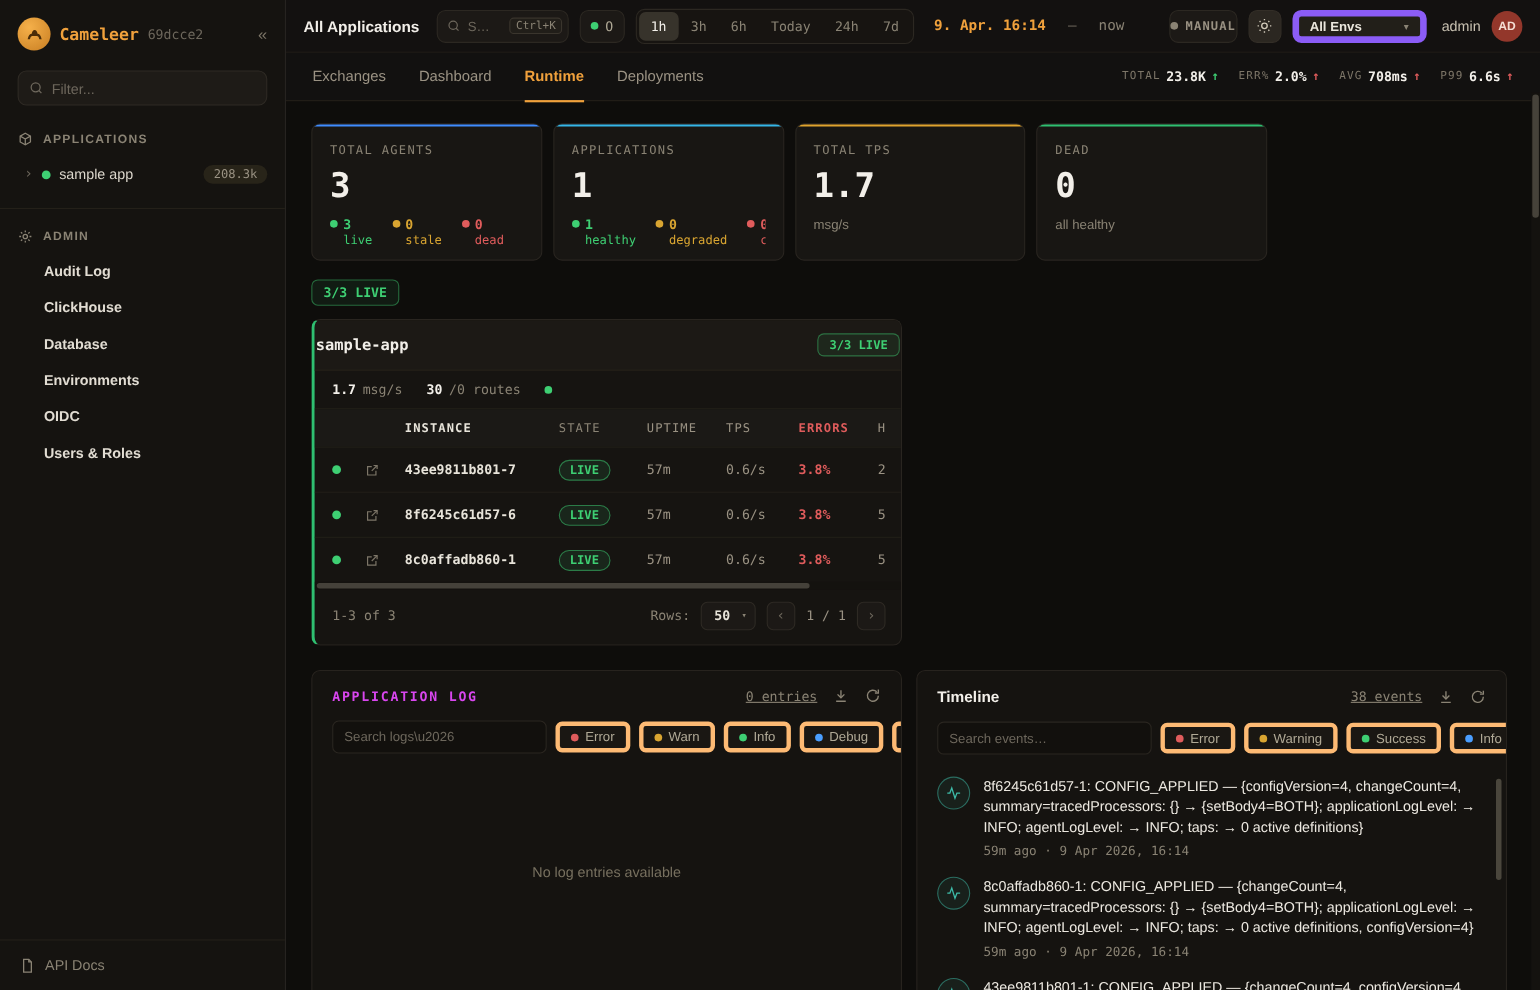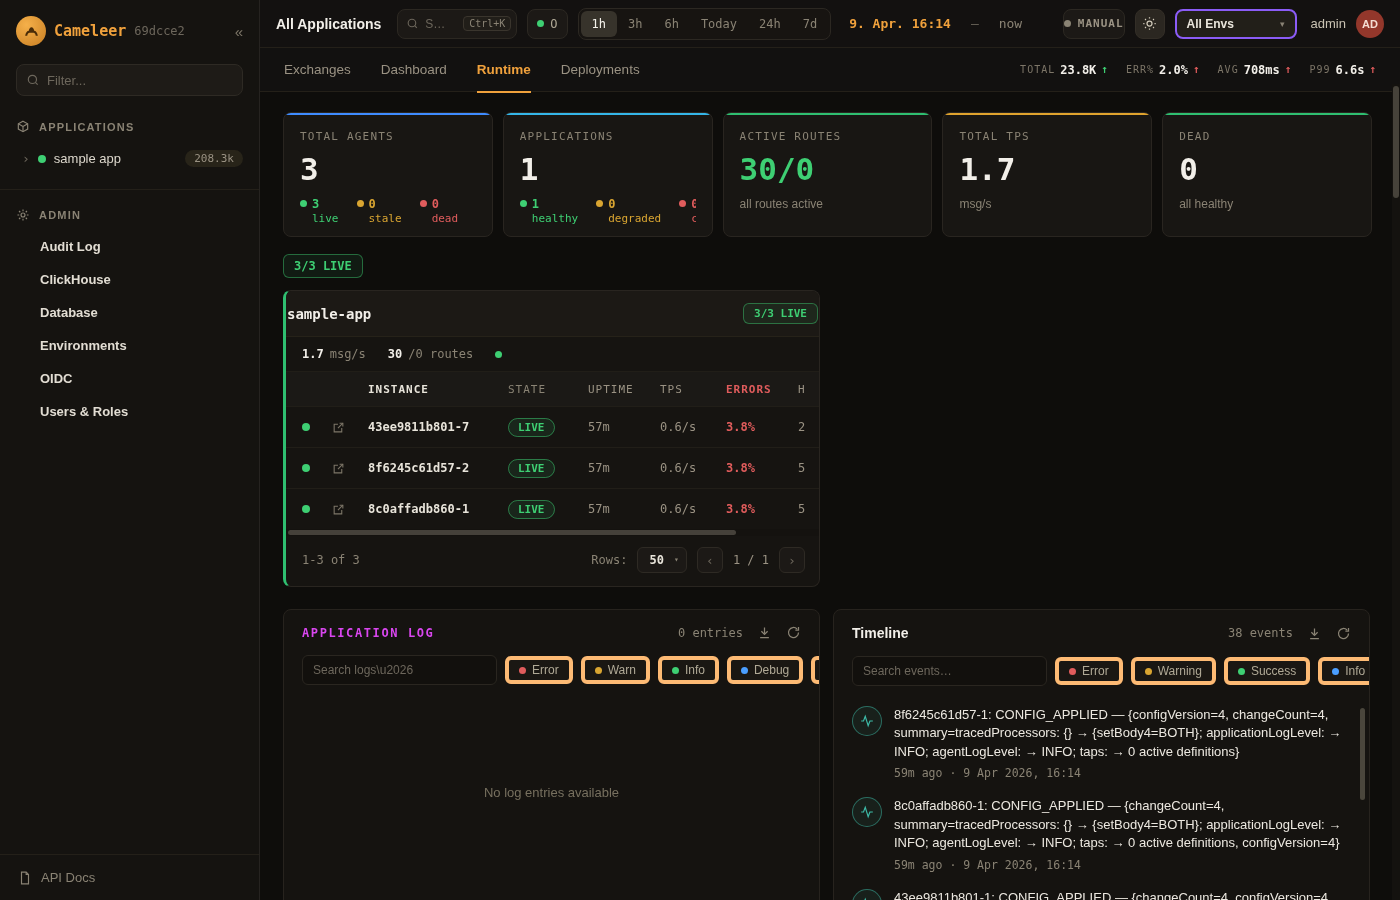--- a/index.html
+++ b/index.html
@@ -47,21 +47,21 @@
   .tb-chip { height:30px; border:1px solid #2c2822; background:#1c1916; border-radius:8px; display:flex; align-items:center; gap:6px; padding:0 9px; color:#b0a996; font-size:12px; cursor:pointer; }
   .tb-times { display:flex; align-items:center; border:1px solid #2c2822; background:#171411; border-radius:8px; padding:2px; }
   .tb-time { height:26px; line-height:26px; padding:0 11px; color:#8a8374; font-size:12px; border-radius:6px; cursor:pointer; white-space:nowrap; }
   .tb-time.active { background:#37332b; color:#f5f2ec; }
   .tb-timedisp { display:flex; align-items:center; gap:20px; margin-left:8px; font-size:13px; white-space:nowrap; }
   .tb-timedisp .t { color:#f0a13c; font-weight:bold; }
   .tb-timedisp .sep { color:#6d675c; }
   .tb-timedisp .now { color:#8a8374; }
   .tb-manual { margin-left:auto; height:30px; border:1px solid #2c2822; background:#1c1916; border-radius:8px; display:flex; align-items:center; gap:7px; padding:0 0; color:#9a9283; font-size:11px; font-weight:bold; letter-spacing:1px; cursor:pointer; }
   .tb-iconbtn { width:30px; height:30px; border:1px solid #332e27; background:#2b2721; border-radius:8px; display:grid; place-items:center; color:#cfc8b8; cursor:pointer; }
-  .tb-env { height:30px; width:122px; border:2px solid #8b5cf6; background:#221f19; border-radius:8px; display:flex; align-items:center; justify-content:space-between; padding:0 10px; cursor:pointer; }
+  .tb-env { height:30px; width:122px; border:6px solid #8b5cf6; background:#221f19; border-radius:8px; display:flex; align-items:center; justify-content:space-between; padding:0 10px; cursor:pointer; }
   .tb-env .lbl { font-size:12px; font-weight:bold; color:#eae6dc; }
   .tb-env .caret { color:#8a8374; font-size:9px; }
   .tb-user { color:#c9c2b2; font-size:13px; margin-left:4px; }
   .tb-avatar { width:28px; height:28px; border-radius:50%; background:#93372b; color:#f5ddd3; font-size:11px; font-weight:bold; display:grid; place-items:center; cursor:pointer; }
 
   .tabsbar { height:44px; flex:none; display:flex; align-items:center; gap:30px; padding:0 24px; background:#121110; border-bottom:1px solid #242019; }
   .tab { color:#9a9283; font-size:13.5px; height:44px; line-height:44px; cursor:pointer; position:relative; white-space:nowrap; }
   .tab.active { color:#f0a13c; font-weight:bold; }
   .tab.active::after { content:""; position:absolute; left:0; right:0; bottom:-1px; height:2px; background:#f0a13c; }
   .tabs-stats { margin-left:auto; display:flex; align-items:center; gap:18px; }
@@ -119,21 +119,21 @@
   .rows-select .caret { position:absolute; right:7px; top:7px; color:#8a8374; font-size:8px; }
   .pg-btn { width:26px; height:26px; border:1px solid #2e2a24; background:#1c1916; border-radius:6px; color:#6d675c; display:grid; place-items:center; font-size:13px; cursor:pointer; }
   .pg-info { color:#9a9283; }
 
   
   .panels { display:flex; gap:13px; }
   .panel { flex:0 0 537px; background:#151310; border:1px solid #27231e; border-radius:8px; overflow:hidden; height:420px; display:flex; flex-direction:column; }
   .panel-header { display:flex; align-items:center; gap:14px; padding:15px 18px 13px; }
   .ph-title-caps { color:#d946ef; font-size:12px; font-weight:bold; letter-spacing:1.6px; }
   .ph-title { color:#f2efe9; font-size:14px; font-weight:bold; }
-  .ph-right { margin-left:auto; display:flex; align-items:center; gap:14px; color:#8a8374; }
+  .ph-right { margin-left:auto; display:flex; align-items:center; gap:14px; color:#8a8374;text-decoration:underline; }
   .ph-count { font-size:12px; }
   .ph-icon { cursor:pointer; color:#8a8374; }
   .panel-controls { display:flex; align-items:center; gap:8px; padding:2px 18px 12px; flex-wrap:nowrap; }
   .panel-search { width:195px; height:30px; background:#12100d; border:1px solid #2a2620; border-radius:6px; color:#ddd8cd; font-size:12px; padding:0 10px; outline:none; flex:none; }
   .panel-search::placeholder { color:#6d675c; }
   .chip { height:28px; display:inline-flex; align-items:center; gap:6px; padding:0 10px; border:4px solid #fdba74; background:#1a1713; border-radius:6px; color:#b0a996; font-size:12px; cursor:pointer; white-space:nowrap; }
   .log-body { height:190px; display:grid; place-items:center; color:#77705f; font-size:13px; }
   .tl-body { position:relative; flex:1; padding:8px 24px 0 18px; overflow:hidden; }
   .event { display:flex; gap:12px; margin-bottom:17px; }
   .event-icon { width:30px; height:30px; flex:none; border-radius:50%; border:1px solid rgba(61,187,168,.5); background:rgba(61,187,168,.08); display:grid; place-items:center; color:#3dbba8; }
@@ -361,25 +361,20 @@
           <span class="sub sub-red">
               <span class="dot red-bg"></span>
               <span class="sub-col">
                 <span class="sub-val mono">0</span>
                 <span class="sub-lbl mono">critical</span>
               </span>
             </span>
         </div>
       </article>
 
-      <article class="stat-card acc-green">
-        <div class="stat-label mono">ACTIVE ROUTES</div>
-        <div class="stat-value mono green">30/0</div>
-        <div class="stat-caption">all routes active</div>
-      </article>
 
       <article class="stat-card acc-amber">
         <div class="stat-label mono">TOTAL TPS</div>
         <div class="stat-value mono">1.7</div>
         <div class="stat-caption">msg/s</div>
       </article>
 
       <article class="stat-card acc-green">
         <div class="stat-label mono">DEAD</div>
         <div class="stat-value mono">0</div>
@@ -436,21 +431,21 @@
 
       <div class="ac-row">
         <span class="c-status"><span class="dot green-bg"></span></span>
         <span class="c-link">
             <svg width="13" height="13" viewBox="0 0 24 24" fill="none" stroke="currentColor" stroke-width="2">
               <path d="M14 4h6v6"></path>
               <path d="M20 4l-9 9"></path>
               <path d="M18 13v7H4V6h7"></path>
             </svg>
           </span>
-        <span class="c-instance mono">8f6245c61d57-2</span>
+        <span class="c-instance mono">8f6245c61d57-6</span>
         <span class="c-state"><span class="pill-live mono">LIVE</span></span>
         <span class="c-uptime mono">57m</span>
         <span class="c-tps mono">0.6/s</span>
         <span class="c-errors mono">3.8%</span>
         <span class="c-extra mono">5</span>
       </div>
 
       <div class="ac-row">
         <span class="c-status"><span class="dot green-bg"></span></span>
         <span class="c-link">

